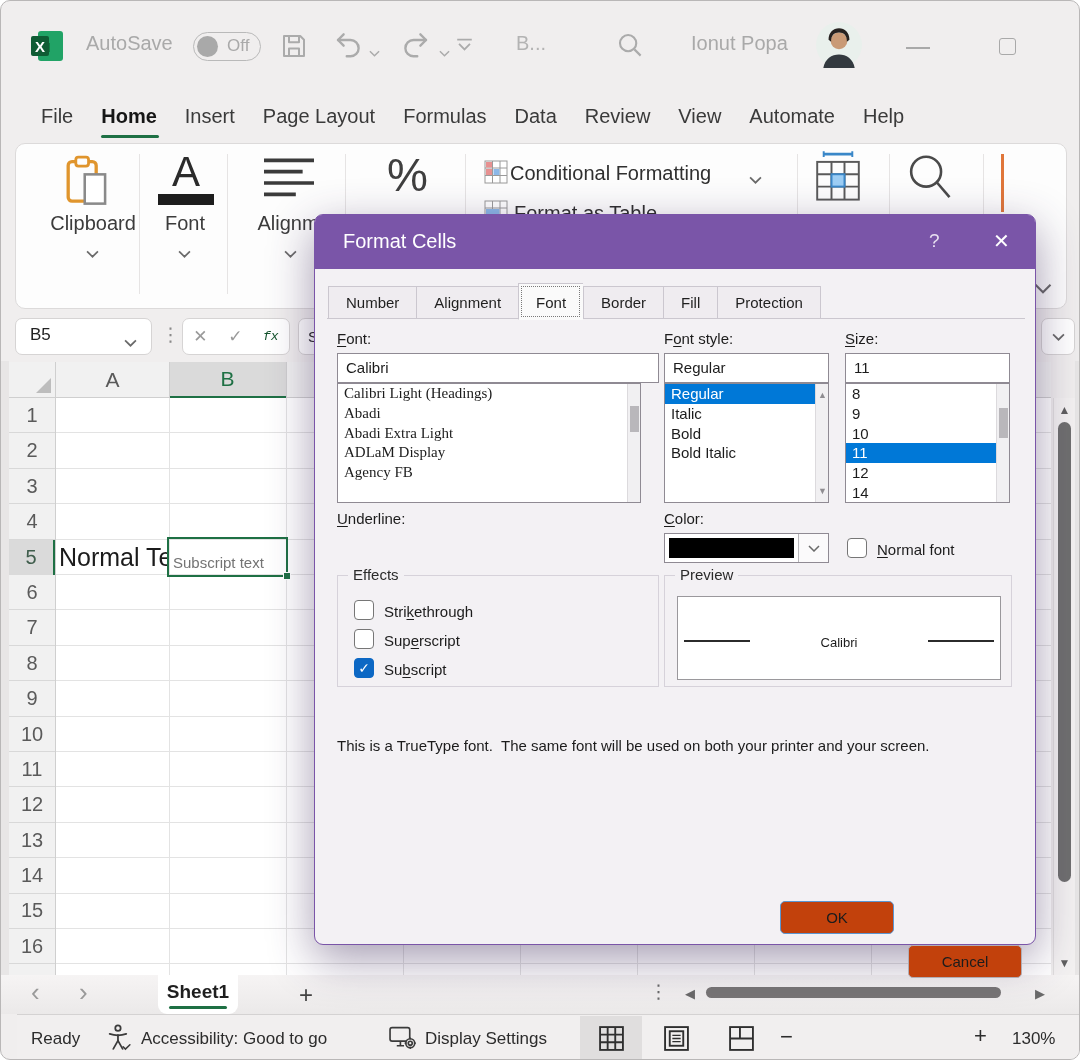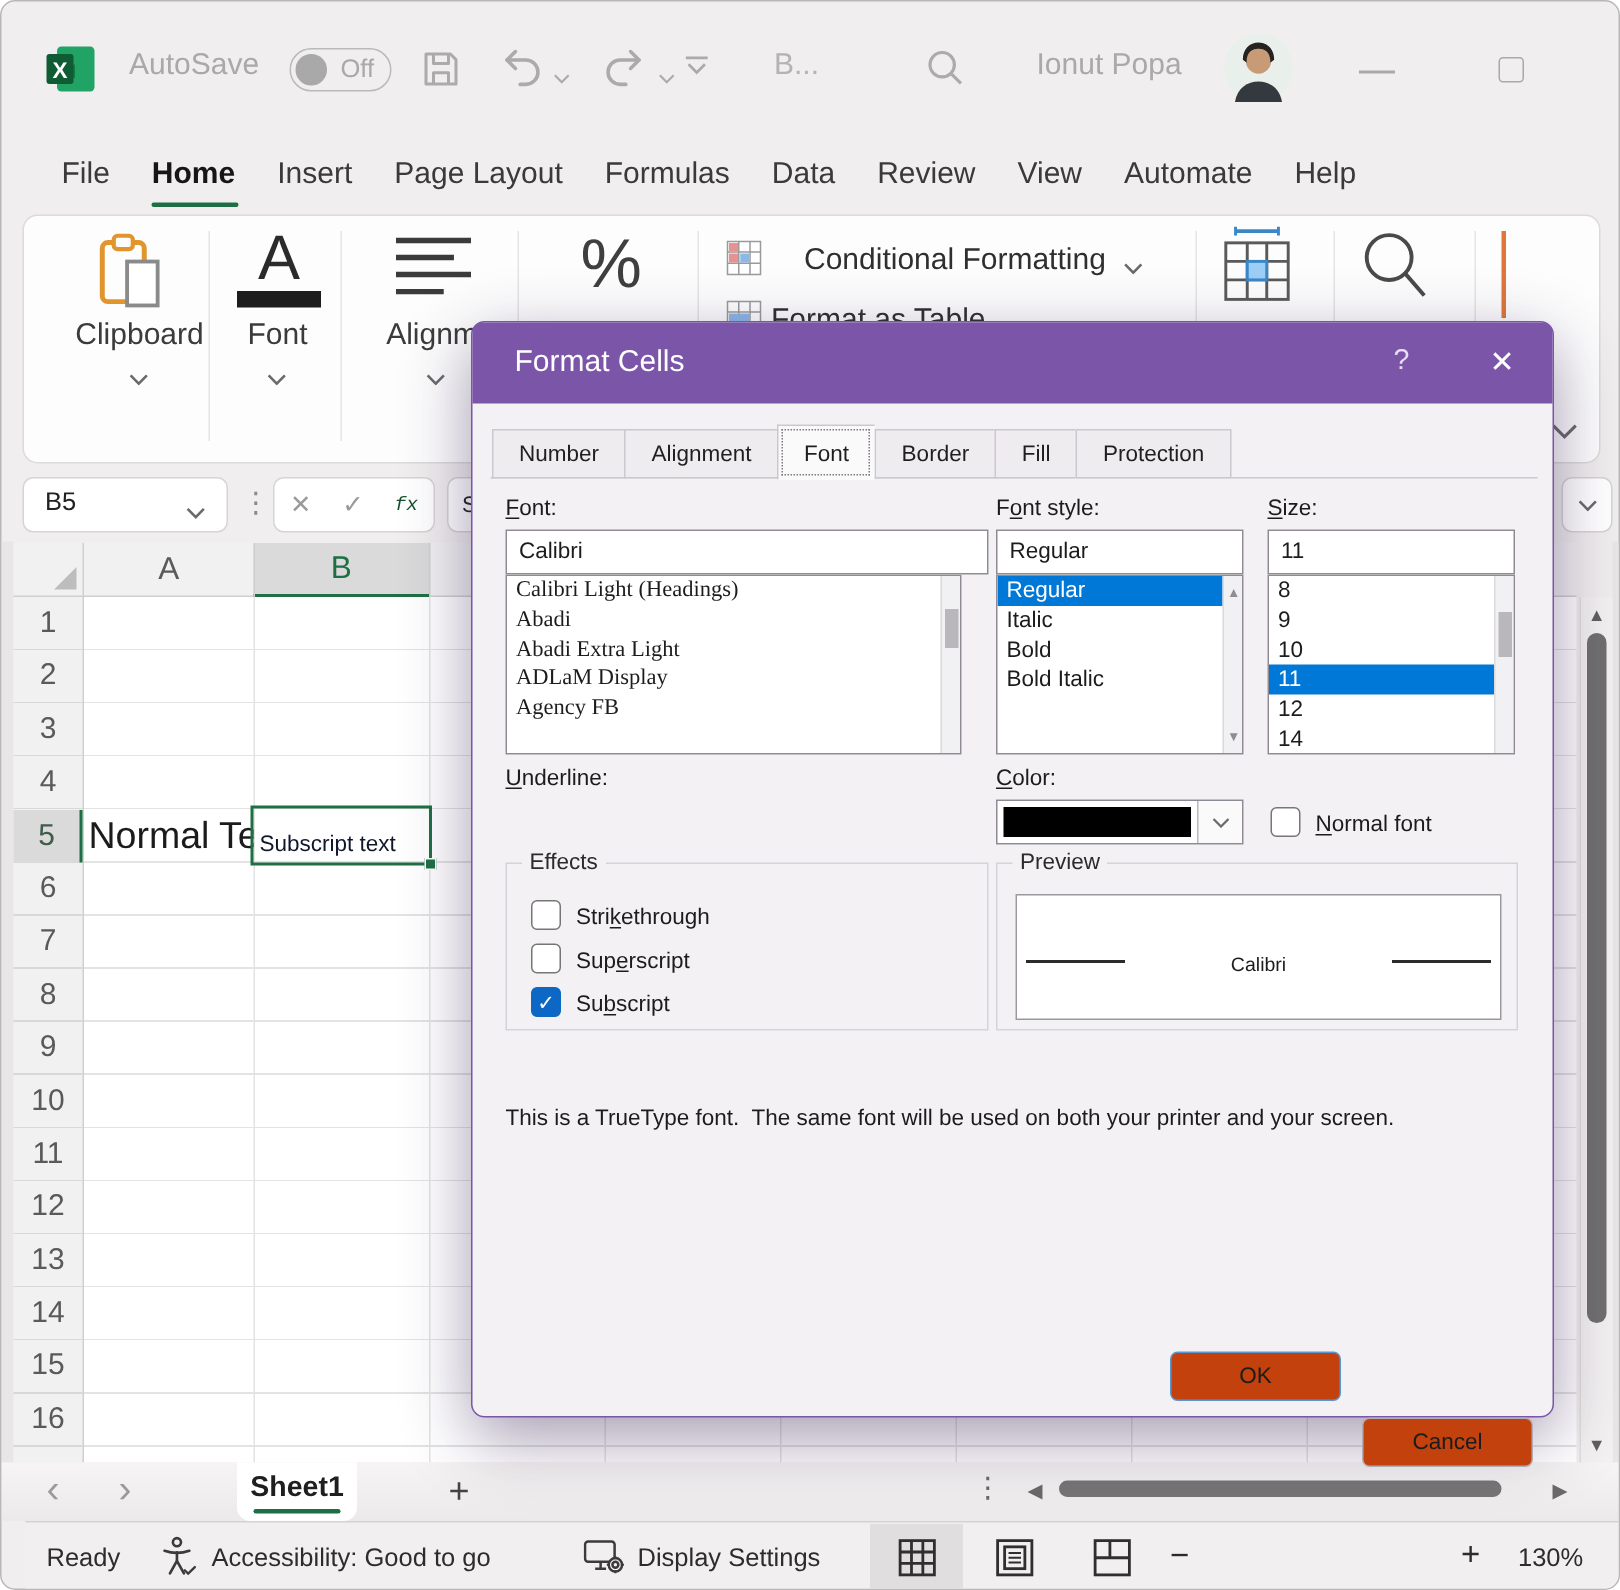--- a/index.html
+++ b/index.html
@@ -55,21 +55,21 @@
     background-image:repeating-linear-gradient(to bottom, transparent 0, transparent 34.4px, #d8d8d8 34.4px, #d8d8d8 35.4px); }
   .rownum { height:35.4px; line-height:35.4px; text-align:center; font-size:20px; color:#5a5a5a; }
   .rownum.sel { background:#dadada; border-right:2px solid #1e7044; color:#3f5d4c; }
   .corner { position:absolute; left:8px; top:361px; width:47px; height:36px; background:#f1f1f1; border-right:1px solid #cfcfcf; border-bottom:1px solid #cfcfcf; }
   .corner .tri { position:absolute; right:4px; bottom:4px; width:0; height:0; border-left:15px solid transparent; border-bottom:15px solid #bdbdbd; }
   .gridarea { position:absolute; left:55px; top:397px; width:995px; height:577px; background:#fff;
     background-image:repeating-linear-gradient(to bottom, transparent 0, transparent 34.4px, #e3e3e3 34.4px, #e3e3e3 35.4px); }
   .gv { position:absolute; top:0; width:1px; height:577px; background:#e3e3e3; }
   .a5text { position:absolute; left:58px; top:541px; width:110px; height:31px; overflow:hidden; font-size:25px; line-height:31px; color:#1b1b1b; white-space:nowrap; }
   .b5cell { position:absolute; left:166px; top:536px; width:121px; height:40px; border:2px solid #1e7044; background:transparent; }
-  .b5cell .txt { position:absolute; left:4px; bottom:4px; font-size:15px; color:#0f172a; white-space:nowrap; }
+  .b5cell .txt { position:absolute; left:4px; bottom:4px; font-size:15px; color:#737373; white-space:nowrap; }
   .b5cell .handle { position:absolute; right:-5px; bottom:-5px; width:8px; height:8px; background:#1e7044; border:1.5px solid #fff; }
   .vscroll { position:absolute; left:1052px; top:397px; width:22px; height:577px; background:#f3f1f1; border-left:1px solid #e0dede; }
   .vthumb { position:absolute; left:4px; width:13px; border-radius:7px; background:#6f6f6f; }
   .sarrow { color:#5f5f5f; font-size:12px; text-align:center; width:100%; position:absolute; }
 
   
   .sheetbar { position:absolute; left:0; top:974px; width:1080px; height:39px; background:linear-gradient(#f6f4f4,#ebe9e9); }
   .navarr { position:absolute; top:2px; font-size:26px; color:#9a9a9a; }
   .sheettab { position:absolute; left:157px; top:0; width:80px; height:39px; background:#fff; border-radius:0 0 9px 9px; text-align:center; }
   .sheettab .lbl { font-size:19px; font-weight:bold; color:#1f1f1f; line-height:34px; }
@@ -267,21 +267,21 @@
 
     <div class="abs" style="left:468px; top:16px;">
       <svg viewBox="0 0 24 24" width="24" height="24">
           <rect x="1" y="1" width="22" height="22" fill="#fff" stroke="#9a9a9a"></rect>
           <path d="M1 8h22M1 15.5h22M8.5 1v22M16 1v22" stroke="#9a9a9a" fill="none"></path>
           <rect x="2" y="2" width="6" height="5.5" fill="#e79191"></rect>
           <rect x="2" y="9" width="6" height="6" fill="#e79191"></rect>
           <rect x="9.5" y="9" width="6" height="6" fill="#8cb8e8"></rect>
         </svg>
     </div>
-    <span class="abs cf-label" style="left:520px; top:18px;">Conditional Formatting</span>
+    <span class="abs cf-label" style="left:494px; top:18px;">Conditional Formatting</span>
     <div class="abs chev" style="left:733px; top:26px;">
       <svg viewBox="0 0 12 7" width="13" height="8" fill="none" stroke="currentColor" stroke-width="1.6">
           <path d="M1 1l5 5 5-5"></path>
         </svg>
     </div>
     <div class="abs" style="left:468px; top:56px;">
       <svg viewBox="0 0 24 24" width="24" height="24">
           <rect x="1" y="1" width="22" height="22" fill="#fff" stroke="#9a9a9a"></rect>
           <path d="M1 8h22M1 15.5h22M8.5 1v22M16 1v22" stroke="#9a9a9a" fill="none"></path>
           <rect x="2" y="9" width="13.5" height="6" fill="#8cb8e8"></rect>

